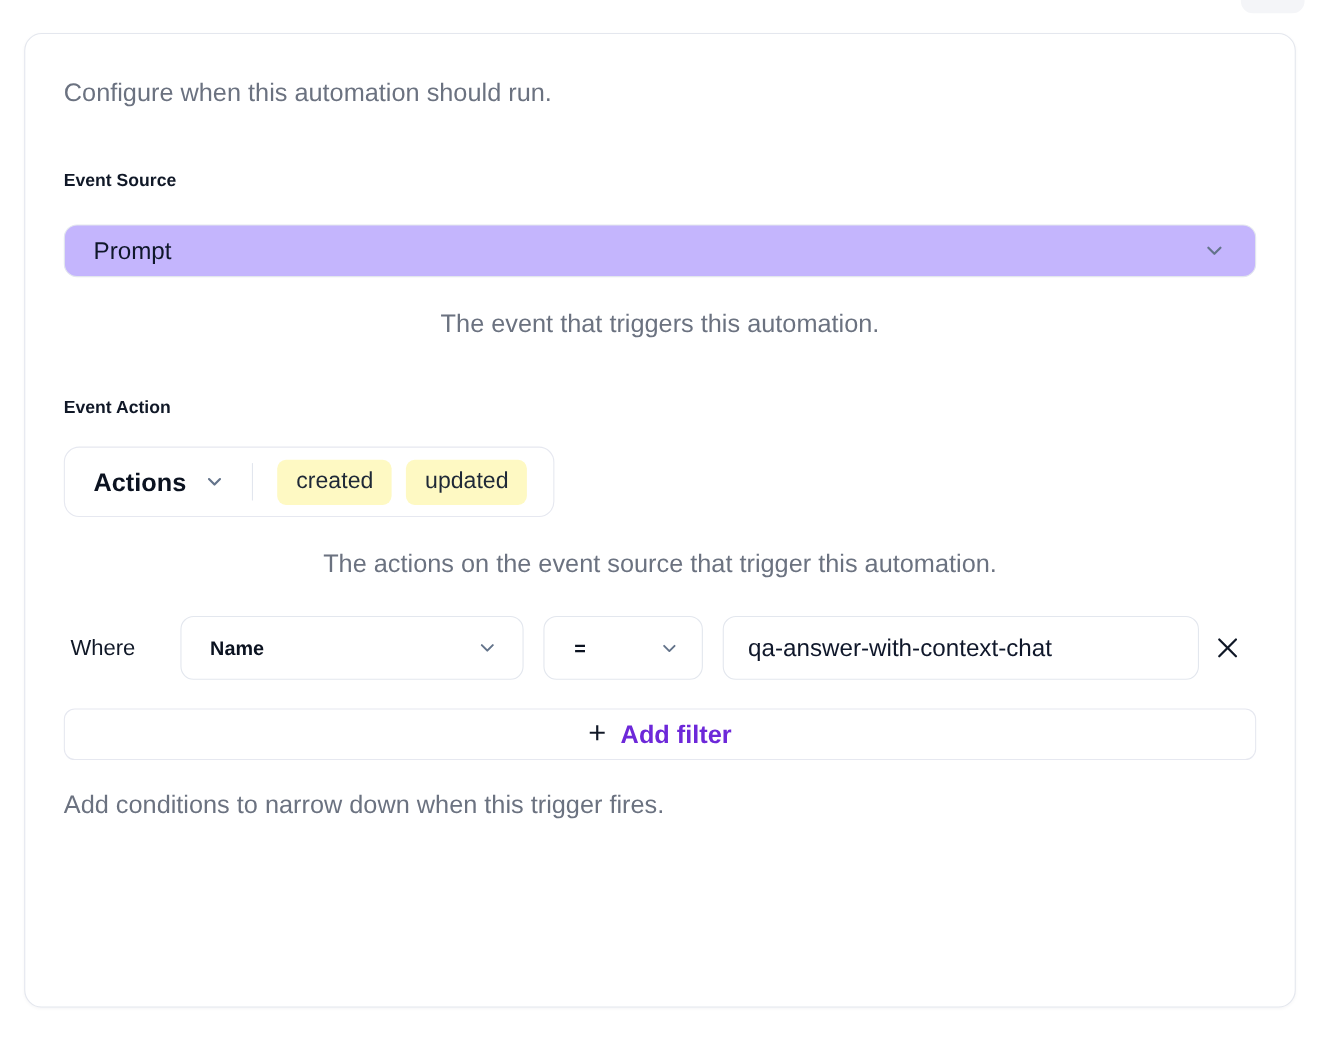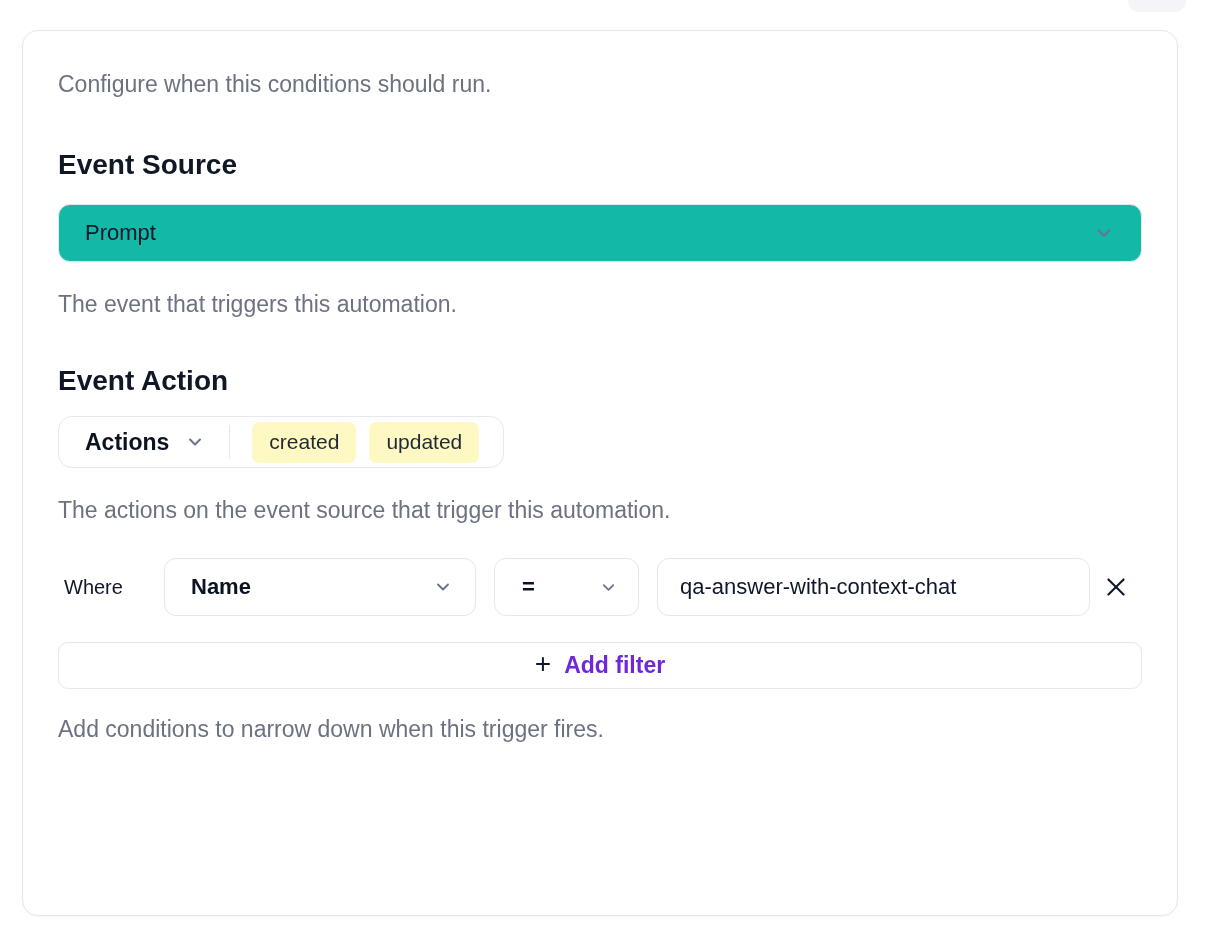--- a/index.html
+++ b/index.html
@@ -35,57 +35,57 @@
     color: #0b1220;
     line-height: 42px;
   }
   .card-subtitle {
     margin-top: 8px;
     font-size: 23px;
     line-height: 30px;
     color: #6b7280;
   }
   .field-label {
-    font-size: 28px;
+    font-size: 16px;
     font-weight: 600;
     color: #101827;
     line-height: 28px;
   }
   .ml-top-section { margin-top: 52px; }
   .help-text {
     font-size: 23px;
     line-height: 30px;
     color: #6b7280;
   }
   
   .select-box {
     margin-top: 25px;
-    height: 58px;
+    height: 48px;
     width: 100%;
     border: 1px solid #e3e7ee;
     border-radius: 12px;
-    background: #14b8a6;
+    background: #c4b5fd;
     display: flex;
     align-items: center;
     justify-content: space-between;
     padding: 0 26px;
     cursor: pointer;
   }
   .select-box .value {
     font-size: 22px;
     color: #0f172a;
   }
-  .help-after-control { margin-top: 27px; }
+  .help-after-control { margin-top: 27px; text-align: center; }
   .label-event-action { margin-top: 48px; }
   
   .actions-control {
     margin-top: 21px;
     display: inline-flex;
     align-items: center;
-    height: 52px;
+    height: 64px;
     border: 1px solid #e6e8f0;
     border-radius: 14px;
     background: #fff;
     padding: 0 24px 0 26px;
   }
   .actions-trigger {
     display: inline-flex;
     align-items: center;
     gap: 16px;
     cursor: pointer;
@@ -134,21 +134,21 @@
     background: #fff;
     display: flex;
     align-items: center;
     justify-content: space-between;
     cursor: pointer;
     flex: 0 0 auto;
   }
   .dd-field { width: 312px; padding: 0 22px 0 26px; margin-right: 18px; }
   .dd-op { width: 145px; padding: 0 20px 0 27px; margin-right: 18px; }
   .dd .dd-value {
-    font-size: 22px;
+    font-size: 18px;
     font-weight: 600;
     color: #0b1220;
   }
   .filter-value-input {
     flex: 1 1 auto;
     height: 58px;
     border: 1px solid #e3e7ee;
     border-radius: 12px;
     padding: 0 20px 0 22px;
     font-size: 22px;
@@ -197,21 +197,21 @@
   .help-bottom { margin-top: 25px; }
   .chev { flex: 0 0 auto; display: block; }
 </style>
 </head>
 <body>
 
 <div class="partial-top-blob"></div>
 
 <div class="card">
 
-  <div class="card-subtitle">Configure when this conditions should run.</div>
+  <div class="card-subtitle">Configure when this automation should run.</div>
 
   
   <div class="field-label ml-top-section">Event Source</div>
   <div class="select-box">
     <span class="value">Prompt</span>
     <svg class="chev" width="22" height="22" viewBox="0 0 24 24" fill="none" stroke="#64748b" stroke-width="2.2" stroke-linecap="round" stroke-linejoin="round">
         <polyline points="6 9 12 15 18 9"></polyline>
       </svg>
   </div>
   <div class="help-text help-after-control">The event that triggers this automation.</div>

